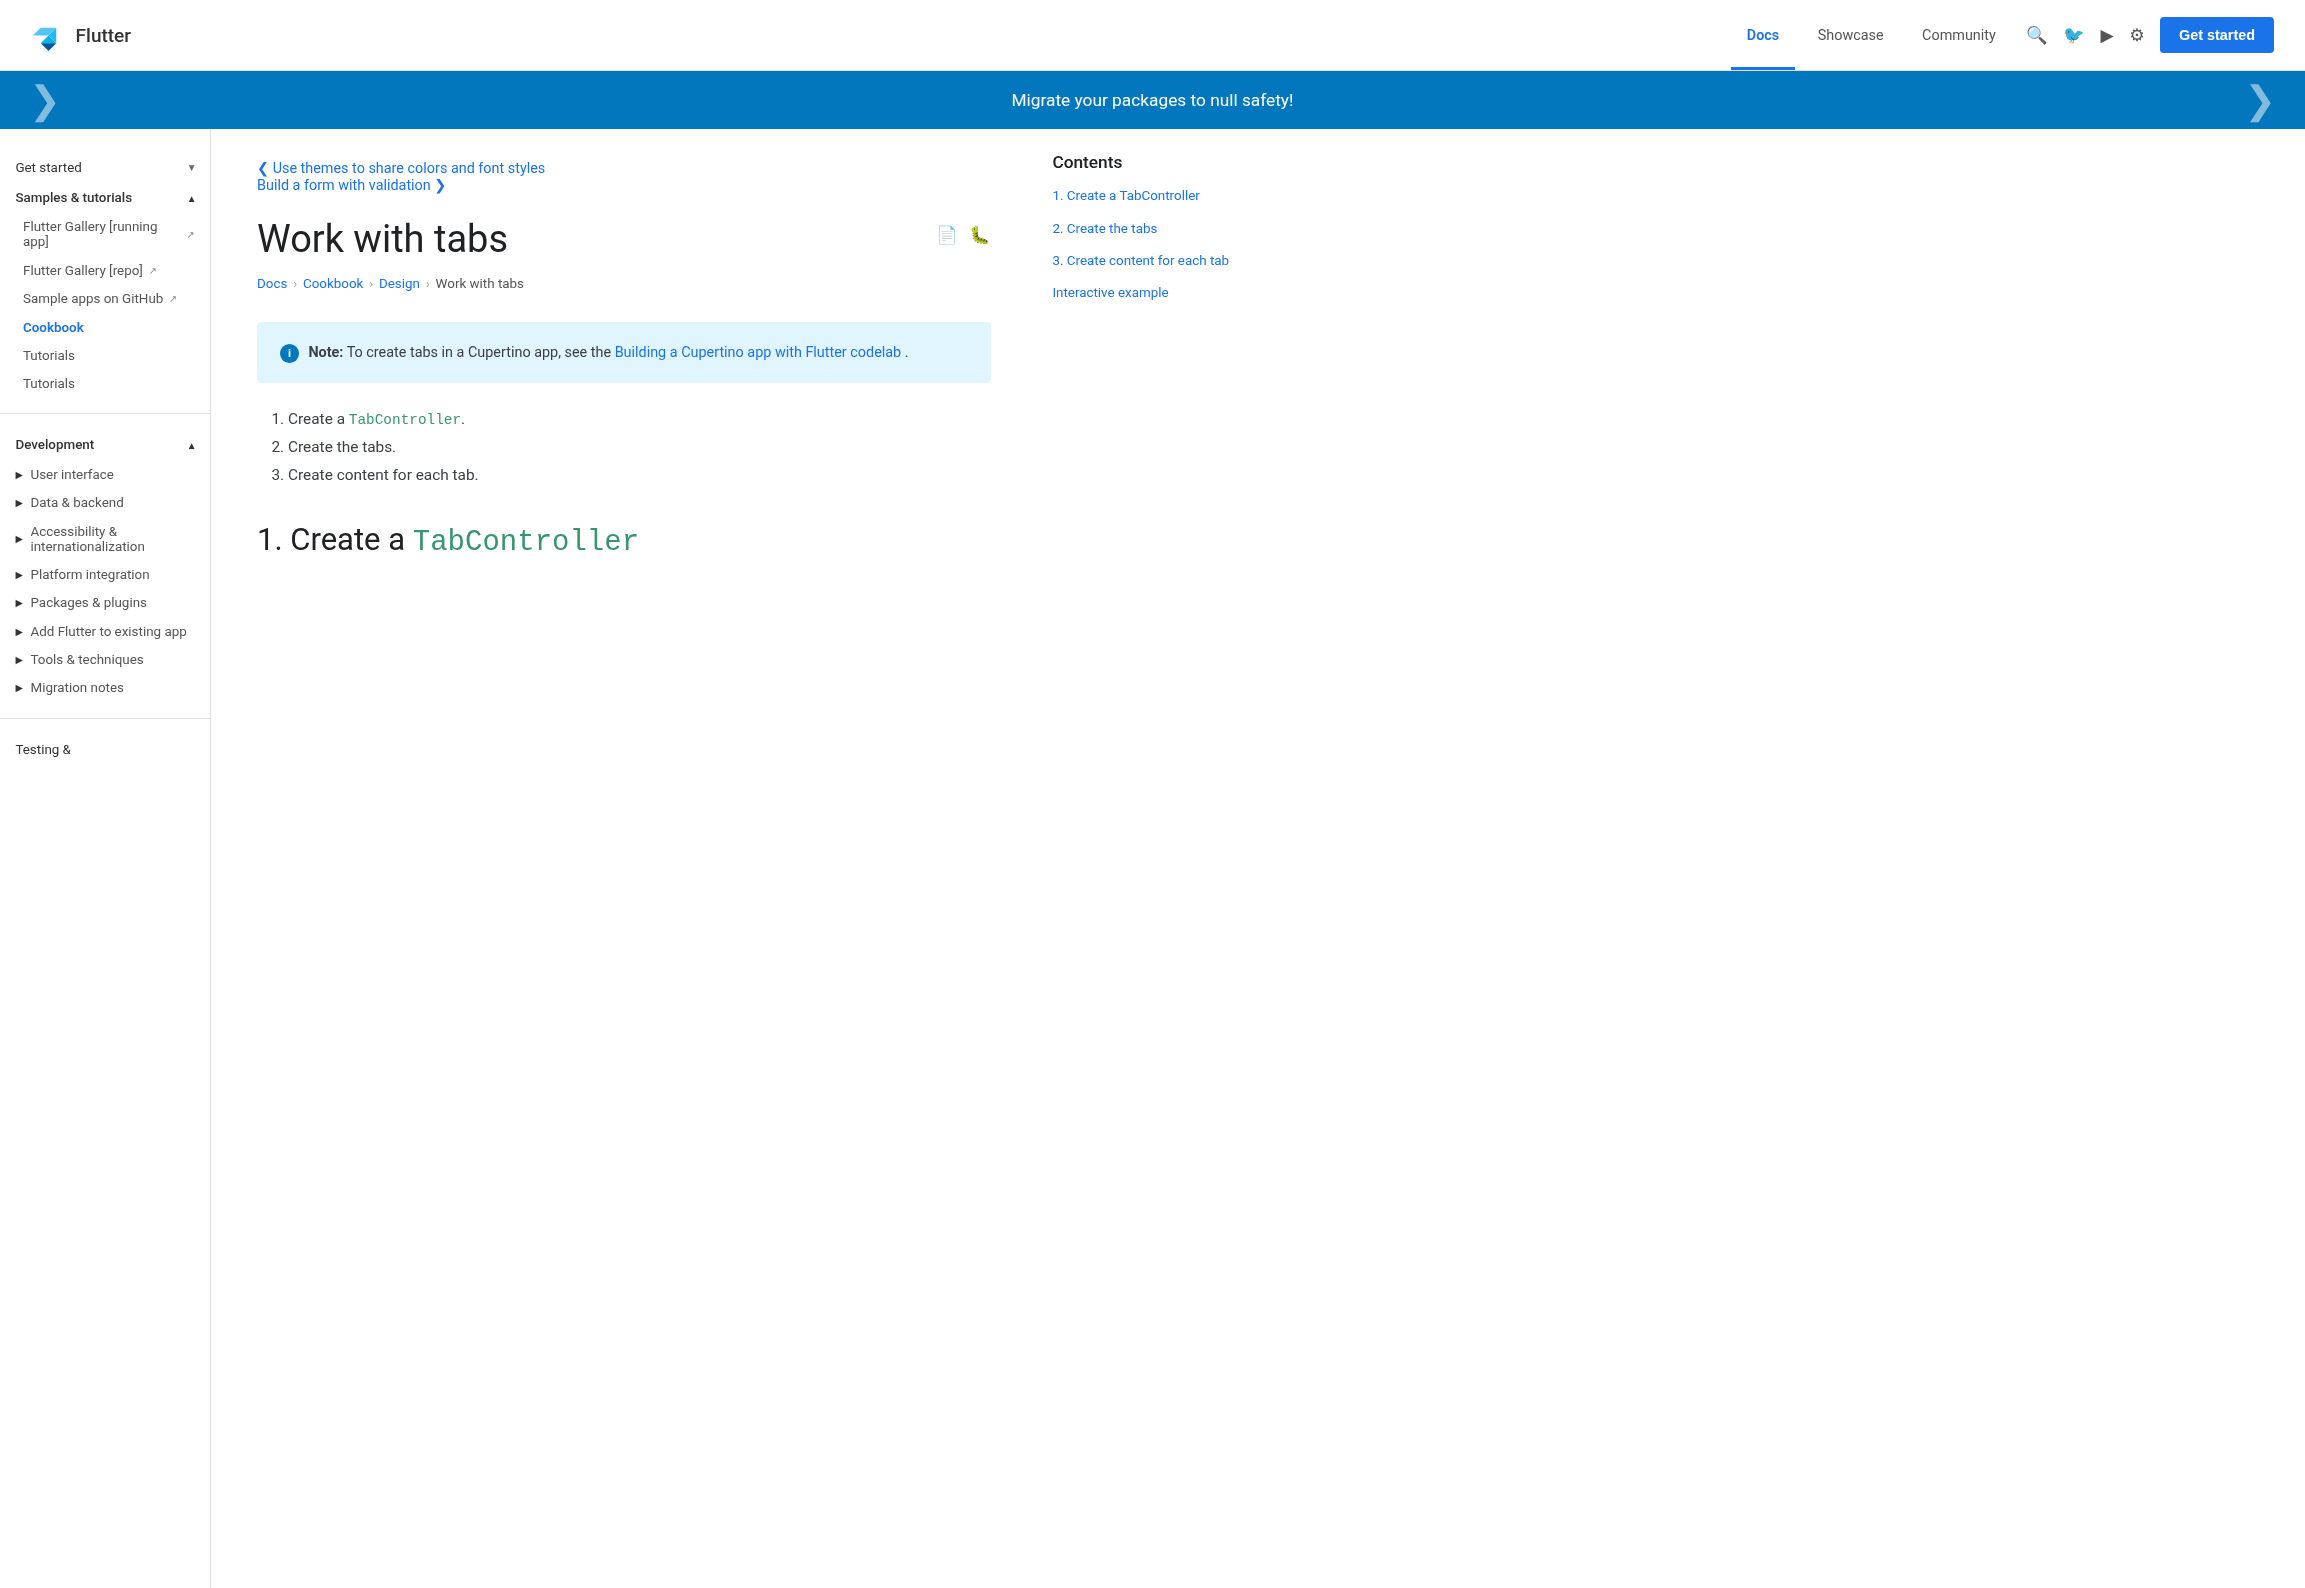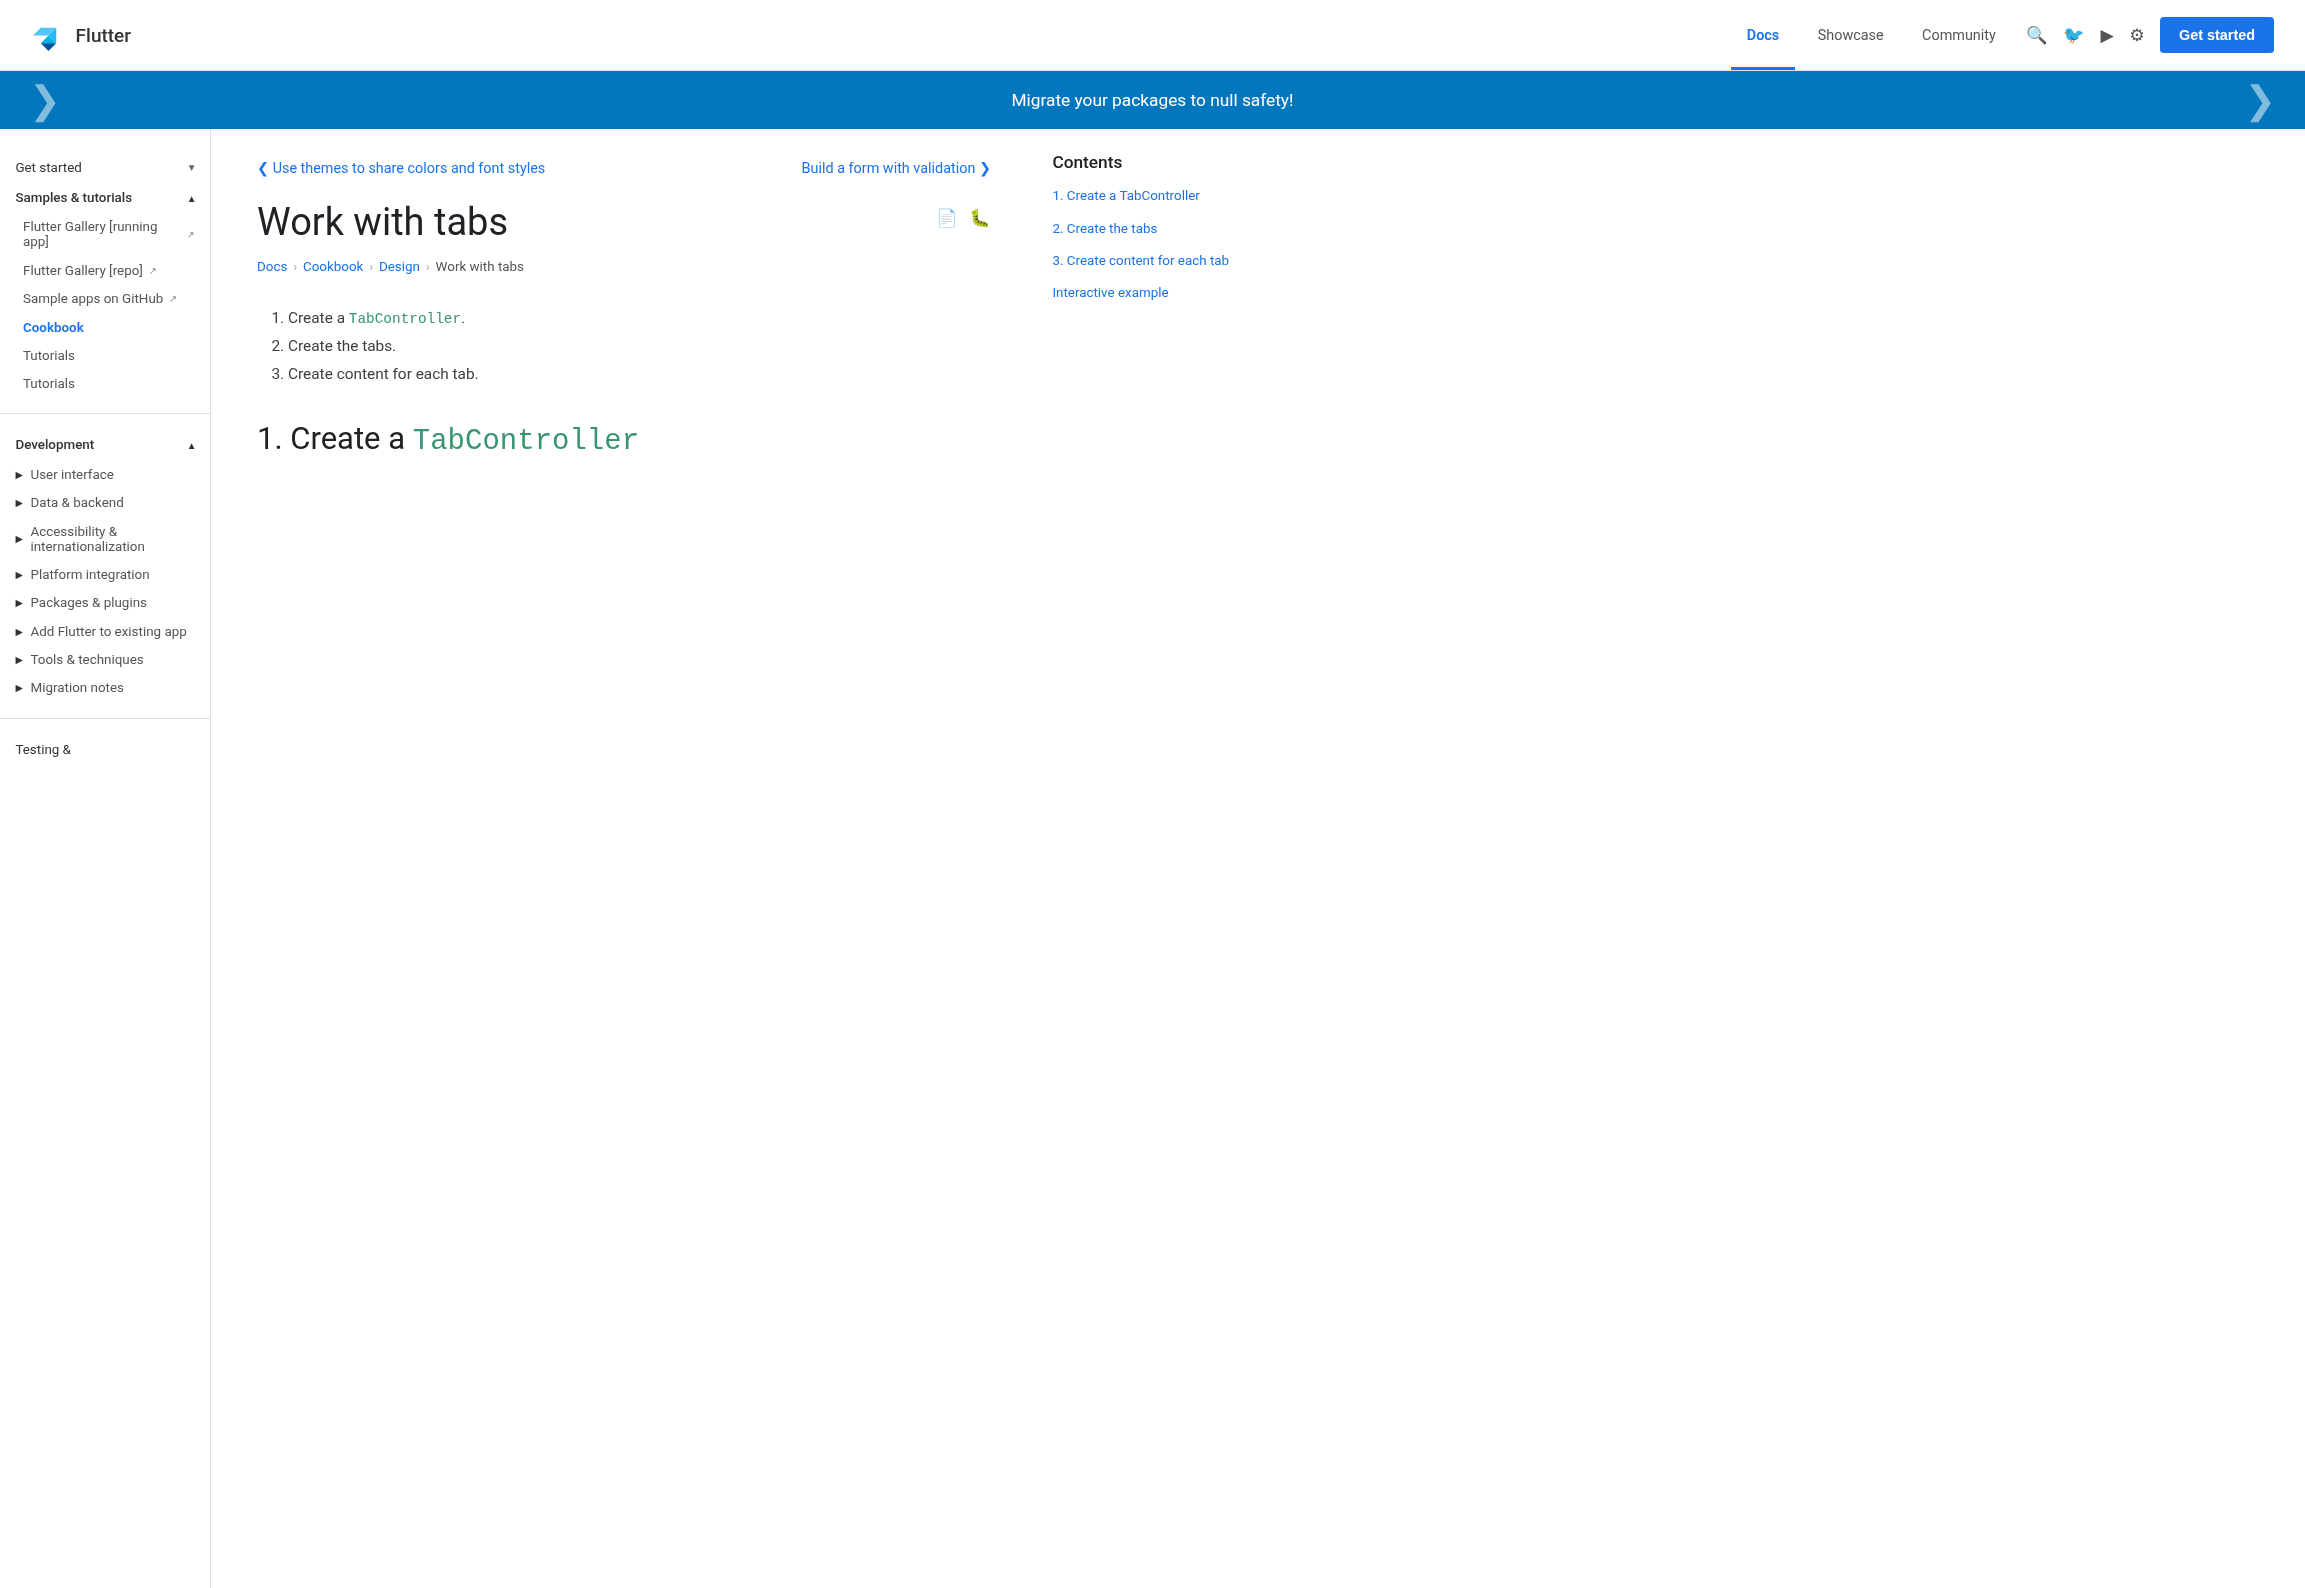--- a/index.html
+++ b/index.html
@@ -173,20 +173,21 @@
       flex: 1;
       padding: 31px 46px;
       max-width: 826px;
     }
 
     
     .nav-prev-next {
       display: flex;
       justify-content: space-between;
       margin-bottom: 23px;
+      flex-direction: column;
     }
     .nav-prev-next a {
       color: #1a73e8;
       text-decoration: none;
       font-size: 14.4px;
     }
 
     
     .page-title {
       font-size: 38px;
@@ -458,20 +459,27 @@
       <a>Docs</a>
       <span class="breadcrumb-sep">›</span>
       <a>Cookbook</a>
       <span class="breadcrumb-sep">›</span>
       <a>Design</a>
       <span class="breadcrumb-sep">›</span>
       <span class="breadcrumb-current">Work with tabs</span>
     </div>
 
 
+    <div class="note-box">
+      <span class="note-icon">i</span>
+      <span class="note-bold">Note:</span>
+      <span> To create tabs in a Cupertino app, see the </span>
+      <a>Building a Cupertino app with Flutter codelab</a>
+      <span>.</span>
+    </div>
 
 
     <ol class="steps-list">
       <li>Create a <code>TabController</code>.</li>
       <li>Create the tabs.</li>
       <li>Create content for each tab.</li>
     </ol>
 
     <h2 class="section-heading">
       1. Create a <code>TabController</code>

